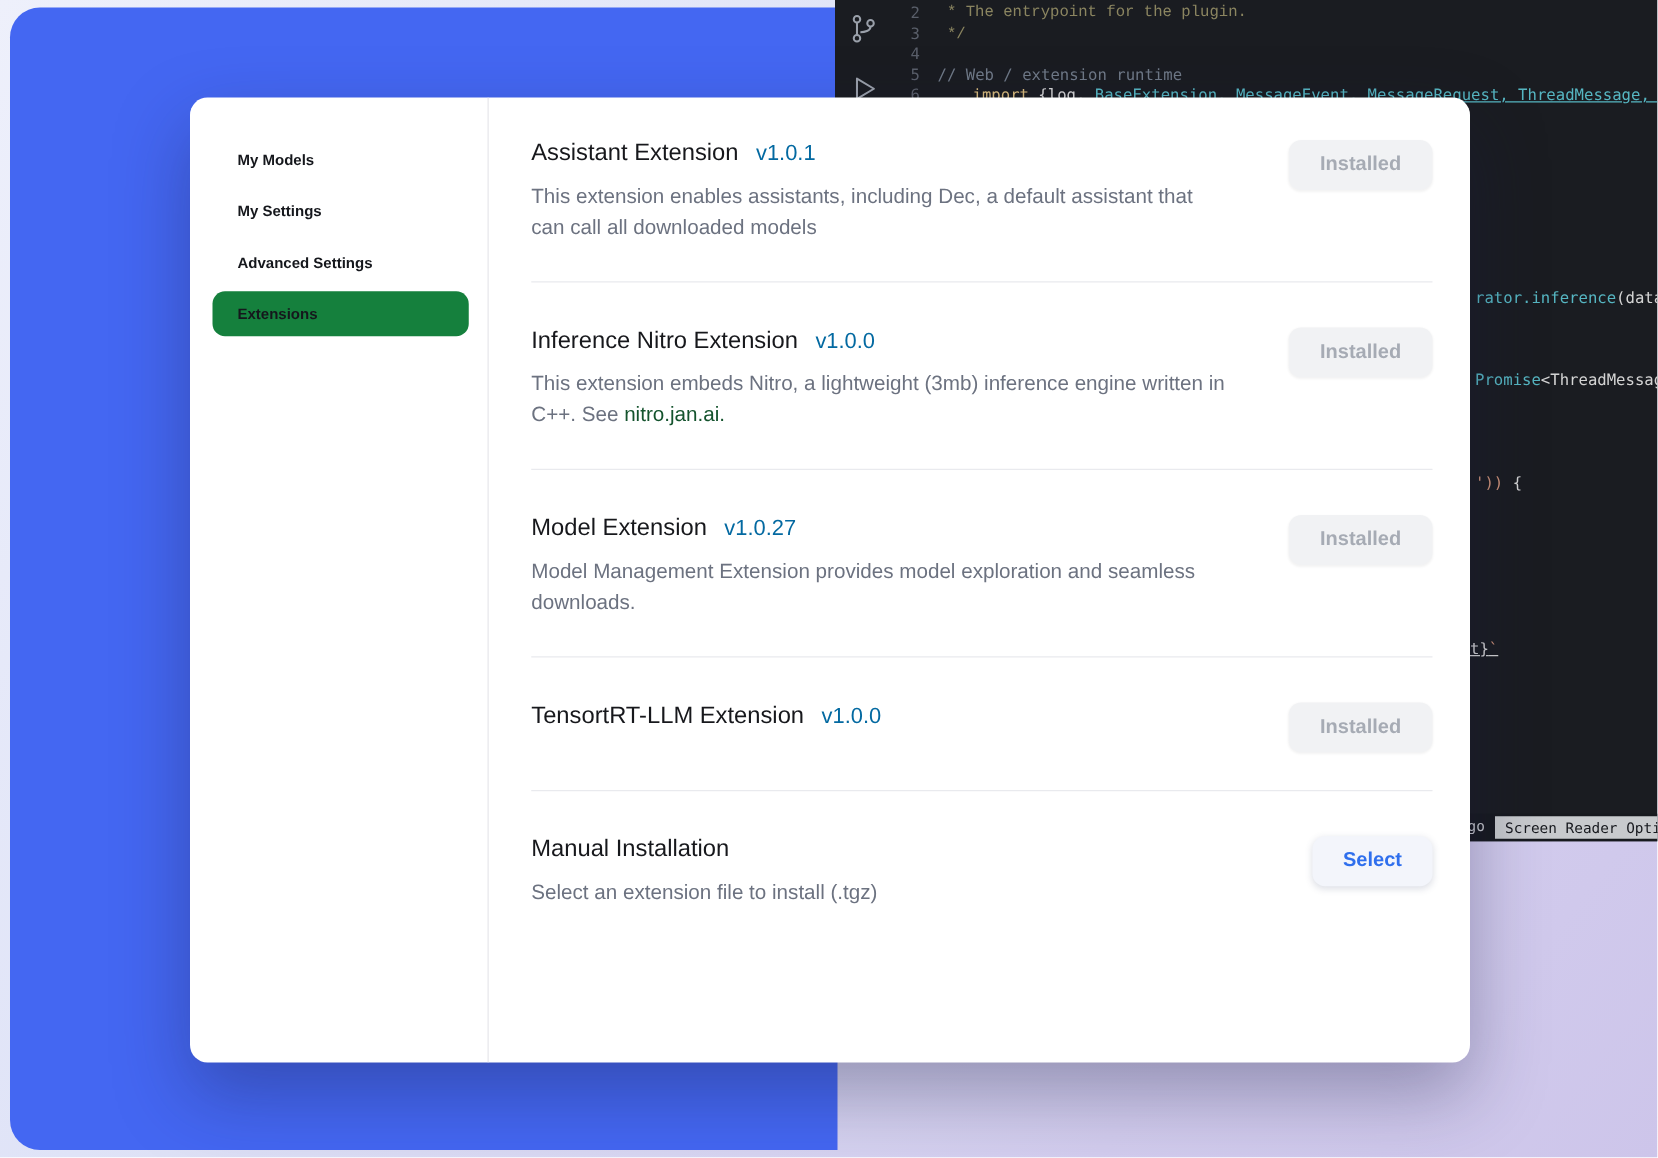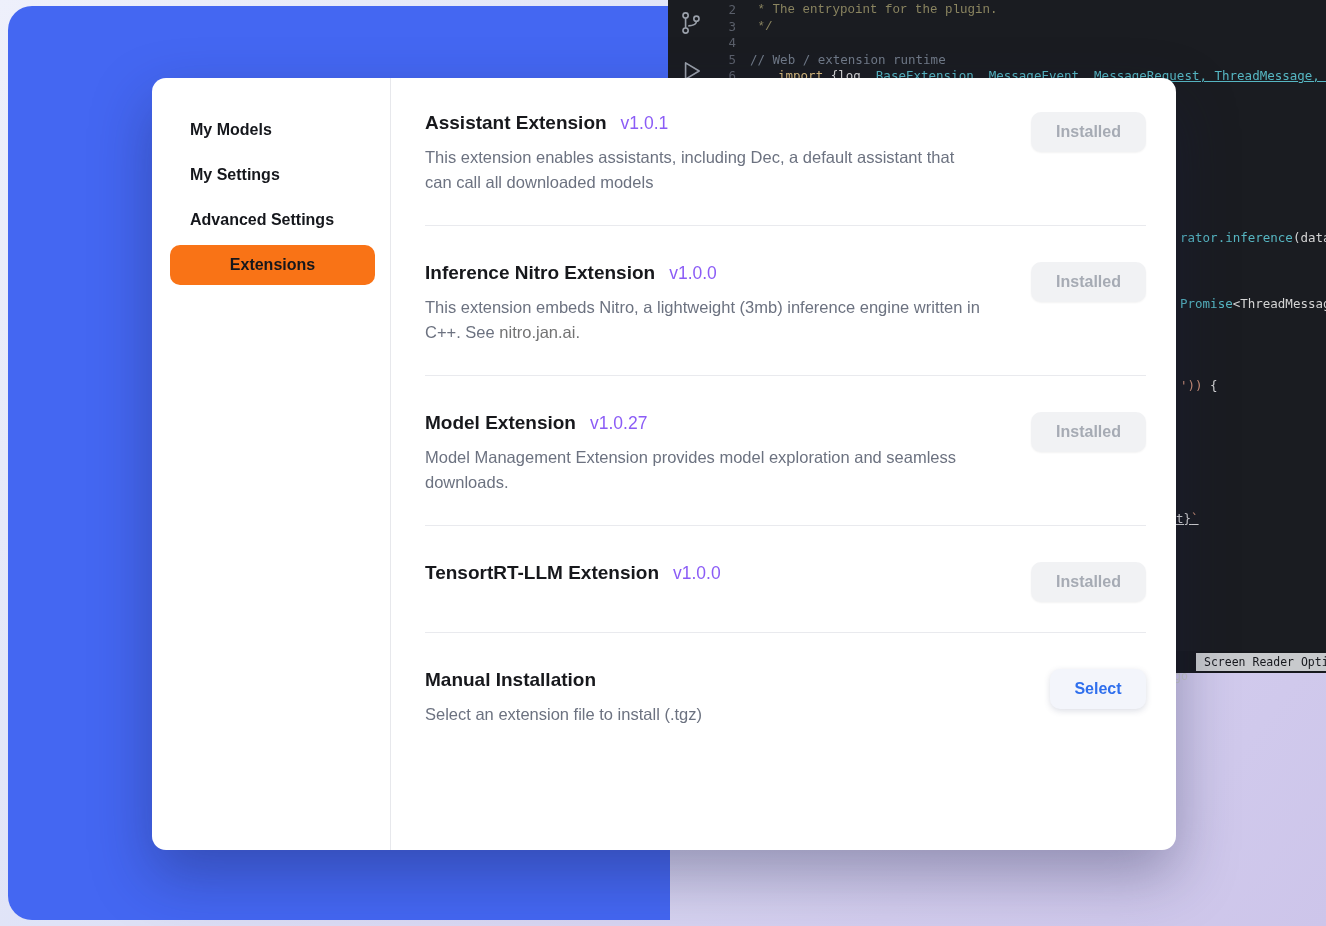--- a/index.html
+++ b/index.html
@@ -32,44 +32,44 @@
   .frag { position:absolute; white-space:pre; line-height:16.5px; }
   .frag .t { color:#56b6c2; }
   .frag .w { color:#d4d4d4; }
   .frag .s { color:#ce9178; }
   .frag1 { left:512px; top:230px; }
   .frag2 { left:512px; top:296px; }
   .frag3 { left:512px; top:378px; }
   .frag4 { left:508px; top:511px; text-decoration:underline; }
   .statusbar { position:absolute; left:0; bottom:0; width:100%; height:22px;
     background:#17191e; font-size:11.5px; }
-  .sb-left { position:absolute; left:506px; top:18px; color:#c8cacd; }
+  .sb-left { position:absolute; left:506px; top:3px; color:#c8cacd; }
   .sb-chip { position:absolute; left:528px; top:2px; background:#c8cacd; color:#17191e;
     padding:2px 8px; white-space:nowrap; }
 
   
   .card { position:absolute; left:152px; top:78px; width:1024px; height:772px;
     background:#ffffff; border-radius:14px; overflow:hidden; display:flex;
     box-shadow:0 25px 60px rgba(25,30,70,.35); }
 
   .side { width:239px; flex:none; border-right:1px solid #e7e8ec; padding:32px 16px 0 18px; }
   .nav-item { width:205px; padding:11px 20px; margin-bottom:5px; border-radius:10px;
-    font-size:16px; font-weight:700; color:#15171c; cursor:pointer; }
-  .nav-item.active { background:#f97316;text-align:center; }
+    font-size:12px; font-weight:700; color:#15171c; cursor:pointer; }
+  .nav-item.active { background:#15803d; }
 
   .content { flex:1; padding:34px 30px 0 34px; }
   .ext { display:flex; justify-content:space-between; align-items:flex-start;
     padding:36px 0 30px; border-top:1px solid #e9eaee; }
   .ext:first-of-type { border-top:none; padding-top:0; }
   .ext-info { max-width:585px; }
   .ext-head { display:flex; align-items:baseline; gap:14px; margin-bottom:11px; }
-  .ext-head h3 { font-size:19px; font-weight:700; color:#17181c; }
-  .ver { font-size:17.5px; font-weight:400; color:#8b5cf6; }
+  .ext-head h3 { font-size:19px; font-weight:400; color:#17181c; }
+  .ver { font-size:17.5px; font-weight:400; color:#0369a1; }
   .desc { font-size:16.5px; line-height:25px; color:#6c7280; max-width:560px; }
-  .desc a { color:#737373; text-decoration:none; cursor:pointer; }
+  .desc a { color:#14532d; text-decoration:none; cursor:pointer; }
 
   .btn { border:none; border-radius:10px; font-family:"Liberation Sans", sans-serif;
     font-size:16px; font-weight:700; padding:11px 20px; cursor:pointer; flex:none; }
   .btn.installed { background:#f1f2f4; color:#a6abb4; min-width:115px;
     box-shadow:0 1px 2px rgba(0,0,0,.05); }
   .btn.select { background:#f3f5fb; color:#2f6fed; min-width:96px;
     box-shadow:0 2px 6px rgba(60,70,110,.18); }
 </style>
 </head>
 <body>

